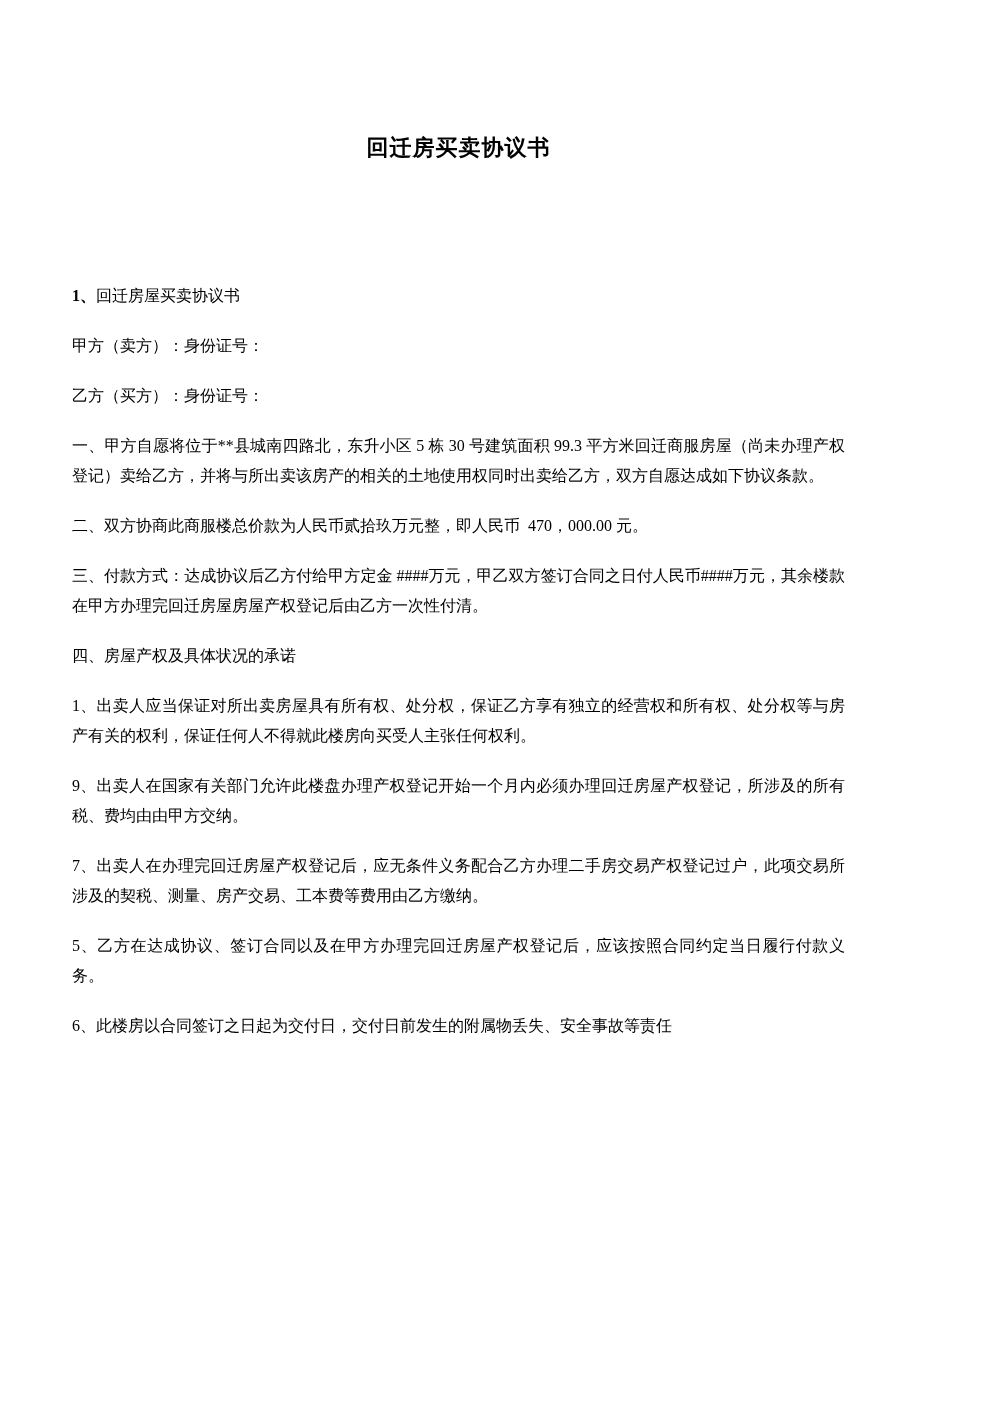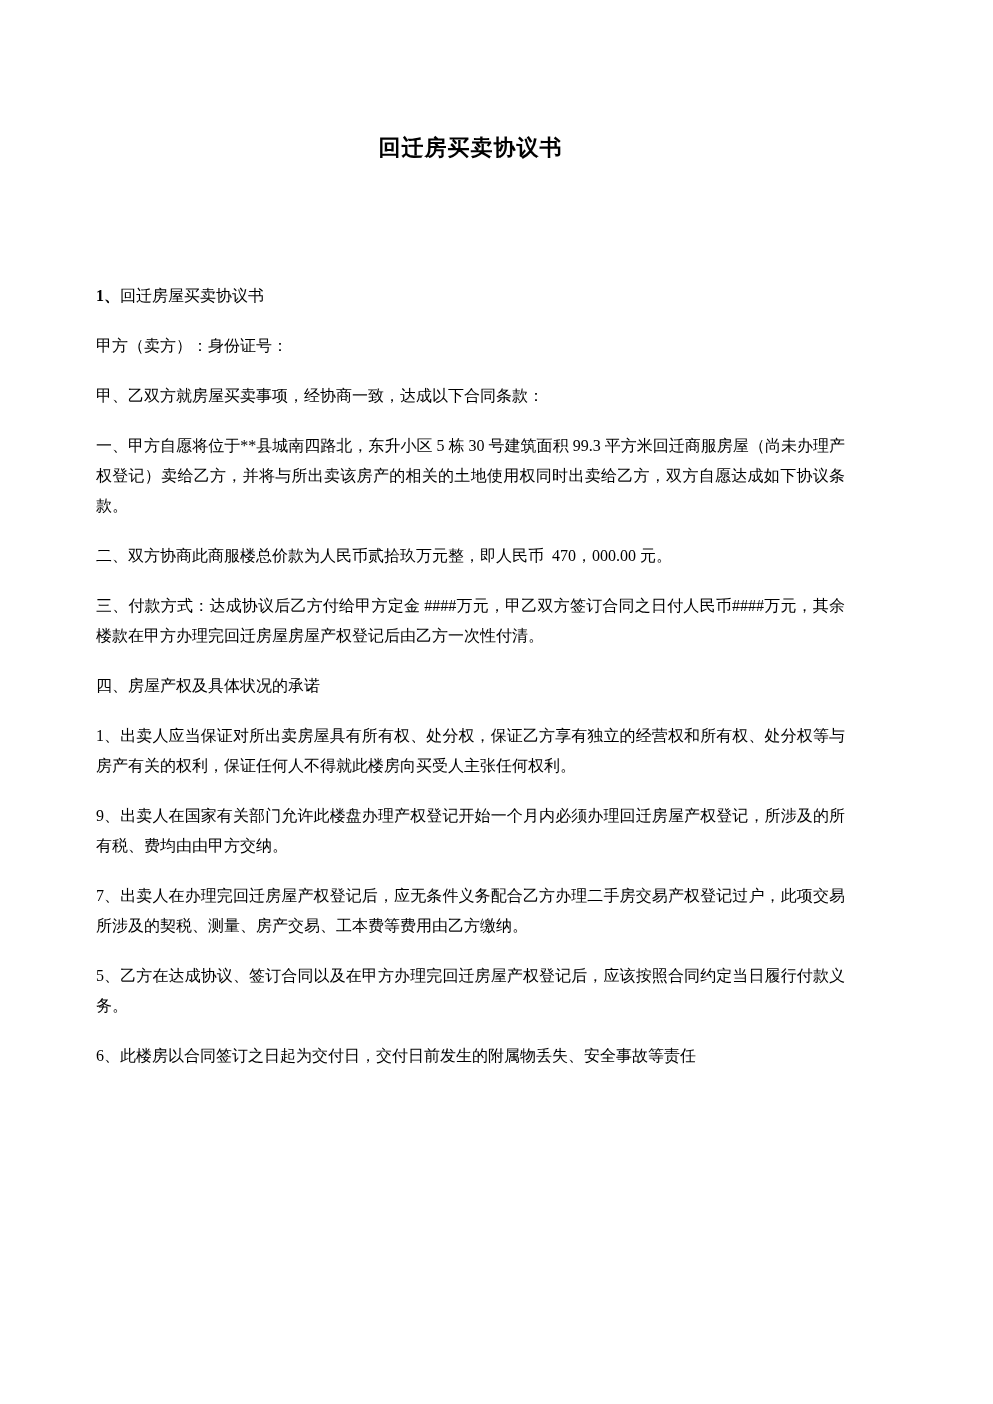--- a/index.html
+++ b/index.html
@@ -5,21 +5,21 @@
   * { margin: 0; padding: 0; box-sizing: border-box; }
   html, body { background: #ffffff; }
   .page {
     position: relative;
     width: 993px;
     height: 1404px;
     margin: 0 auto;
     background: #ffffff;
     color: #000000;
     font-family: "Liberation Serif", "DejaVu Serif", serif;
-    padding: 134px 148px 0 96px;
+    padding: 134px 148px 0 72px;
     overflow: hidden;
   }
   .doc-title {
     font-size: 22px;
     font-weight: bold;
     line-height: 28px;
     text-align: center;
     letter-spacing: 1px;
     margin-bottom: 119px;
   }
@@ -39,22 +39,22 @@
 <body>
 
 <div class="page">
 
   <h1 class="doc-title">回迁房买卖协议书</h1>
 
   <p class="para"><span class="num-bold">1、</span><span>回迁房屋买卖协议书</span></p>
 
   <p class="para">甲方（卖方）：身份证号：</p>
 
+  <p class="para">乙方（买方）：身份证号：</p>
 
-  <p class="para">甲、乙双方就房屋买卖事项，经协商一致，达成以下合同条款：</p>
 
   <p class="para">一、甲方自愿将位于**县城南四路北，东升小区 5 栋 30 号建筑面积 99.3 平方米回迁商服房屋（尚未办理产权登记）卖给乙方，并将与所出卖该房产的相关的土地使用权同时出卖给乙方，双方自愿达成如下协议条款。</p>
 
   <p class="para">二、双方协商此商服楼总价款为人民币贰拾玖万元整，即人民币  470，000.00 元。</p>
 
   <p class="para">三、付款方式：达成协议后乙方付给甲方定金 ####万元，甲乙双方签订合同之日付人民币####万元，其余楼款在甲方办理完回迁房屋房屋产权登记后由乙方一次性付清。</p>
 
   <p class="para">四、房屋产权及具体状况的承诺</p>
 
   <p class="para">1、出卖人应当保证对所出卖房屋具有所有权、处分权，保证乙方享有独立的经营权和所有权、处分权等与房产有关的权利，保证任何人不得就此楼房向买受人主张任何权利。</p>

